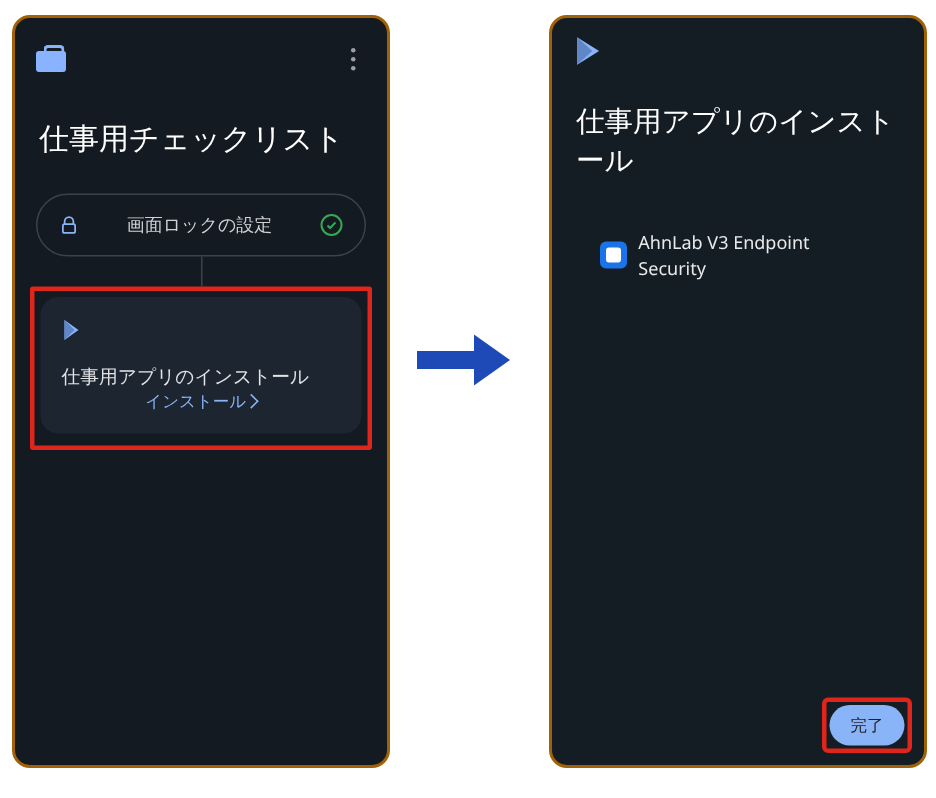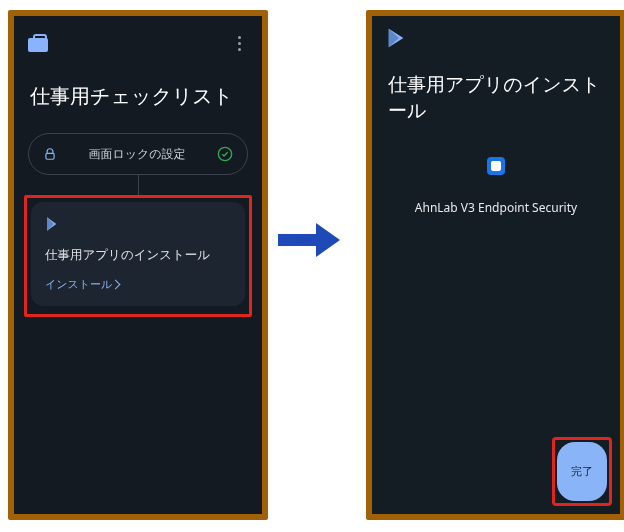--- a/index.html
+++ b/index.html
@@ -16,21 +16,21 @@
     --done:#8ab4f8;
     --arrow:#1e4ab8;
   }
   html,body{margin:0;padding:0;background:#ffffff;}
   .stage{
     width:624px;height:532px;position:relative;font-family:"Noto Sans","Helvetica Neue",Arial,sans-serif;
     color:var(--text);
   }
   .phone{
     position:absolute;top:10px;width:248px;height:498px;
-    background:var(--bg);border:6px solid #a16207;border-radius:2px;overflow:hidden;
+    background:var(--bg);border:2px solid #a16207;border-radius:12px;overflow:hidden;
   }
   .phone.left{left:8px;}
   .phone.right{left:366px;background:var(--bg2);}
 
   
   .topbar{height:54px;display:flex;align-items:center;justify-content:space-between;padding:0 14px;}
   .briefcase{width:20px;height:18px;position:relative;}
   .briefcase::before{content:"";position:absolute;top:4px;left:0;width:20px;height:14px;background:var(--brief);border-radius:2px;}
   .briefcase::after{content:"";position:absolute;top:0;left:5px;width:10px;height:5px;border:2px solid var(--brief);border-bottom:none;border-radius:3px 3px 0 0;}
   .dots{width:18px;height:18px;display:flex;flex-direction:column;justify-content:center;align-items:center;gap:3px;}
@@ -48,35 +48,35 @@
 
   .connector{height:20px;display:flex;justify-content:center;}
   .connector::before{content:"";width:1px;height:20px;background:#3c424a;}
 
   .card-wrap{margin:0 10px;border:3px solid var(--red);padding:4px 4px 8px 4px;border-radius:2px;}
   .card{
     background:var(--card);border-radius:12px;padding:14px 14px 14px 14px;
   }
   .play-icon{width:16px;height:16px;}
   .card-title{font-size:12.5px;color:#e1e3e6;margin-top:14px;}
-  .card-action{margin-top:12px;font-size:11px;color:var(--link);display:flex;align-items:center;gap:0;}
+  .card-action{font-size:11px;color:var(--link);display:flex;align-items:center;gap:0;justify-content:center;}
   .caret{width:6px;height:6px;border-top:1px solid var(--link);border-right:1px solid var(--link);transform:rotate(45deg);}
 
   
   .r-top{height:44px;display:flex;align-items:center;padding:0 14px;}
   .play-big{width:22px;height:22px;}
-  .app-row{display:flex;align-items:center;gap:24px;padding:10px 32px;flex-direction:column;}
+  .app-row{display:flex;align-items:center;gap:8px;padding:10px 32px;}
   .app-icon{width:18px;height:18px;background:#1a73e8;border-radius:4px;display:flex;align-items:center;justify-content:center;}
   .app-icon-inner{width:10px;height:10px;background:#fff;border-radius:2px;}
   .app-name{font-size:12px;color:#e8eaed;}
 
   .done-wrap{position:absolute;right:8px;bottom:8px;border:3px solid var(--red);border-radius:4px;padding:2px;}
   .done-btn{
     background:var(--done);color:#202124;font-size:11px;
-    padding:22px 14px;border-radius:18px;border:none;
+    padding:6px 14px;border-radius:18px;border:none;
   }
 
   
   .arrow{position:absolute;left:278px;top:220px;width:66px;height:40px;}
   .arrow-stem{position:absolute;left:0;top:14px;width:40px;height:12px;background:var(--arrow);}
   .arrow-head{position:absolute;left:38px;top:3px;width:0;height:0;border-top:17px solid transparent;border-bottom:17px solid transparent;border-left:24px solid var(--arrow);}
 
   svg{display:block}
 </style>
 </head>

